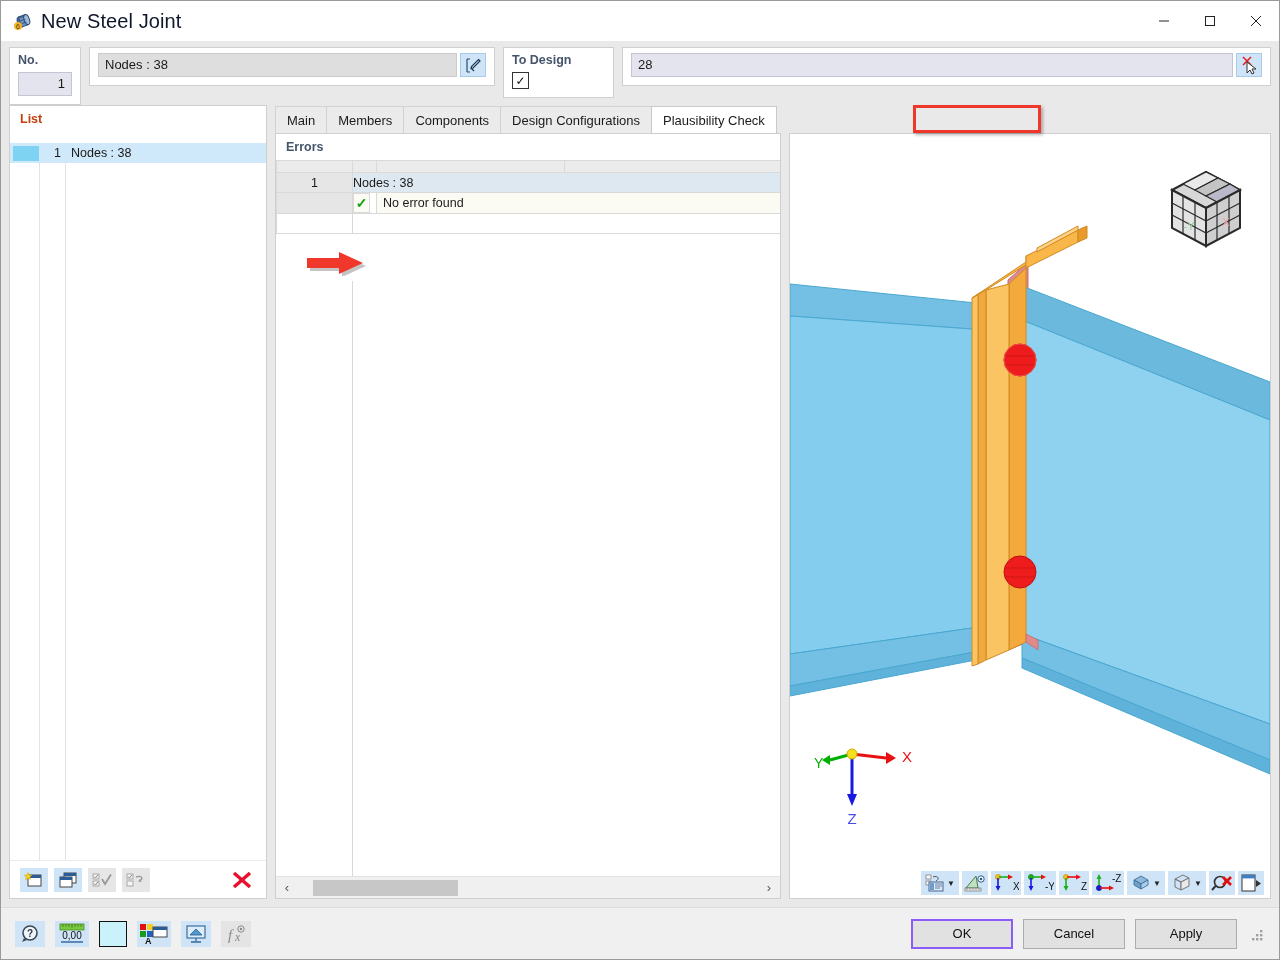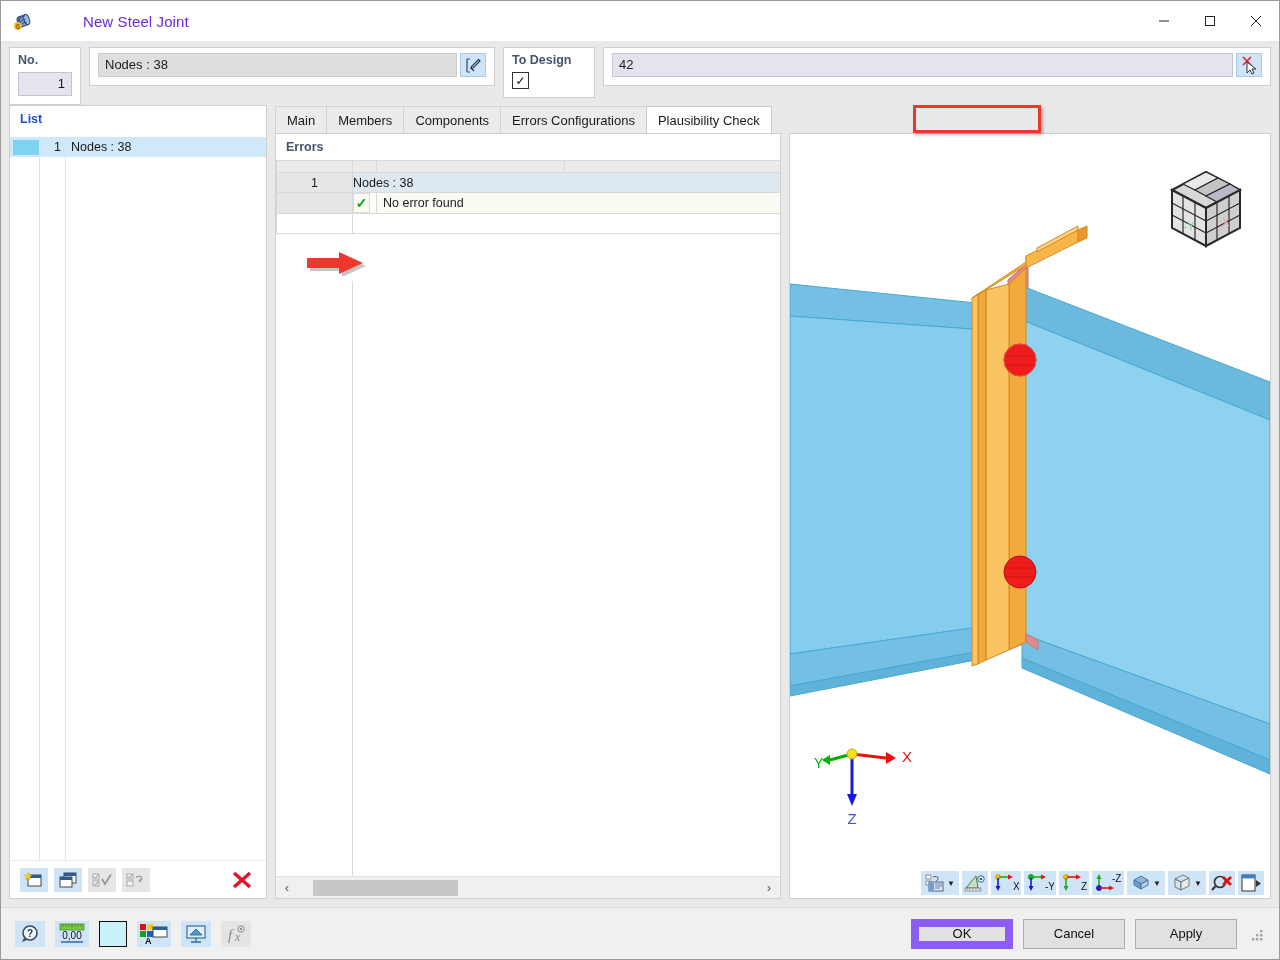--- a/index.html
+++ b/index.html
@@ -24,21 +24,21 @@
   .titlebar {
     height: 40px; background: #ffffff;
     display: flex; align-items: center;
     flex: 0 0 40px;
   }
   .title-icon {
     width: 20px; height: 20px; margin: 0 8px 0 12px;
     position: relative; flex: 0 0 auto;
   }
   .title-text {
-    font-size: 15px; color: #6d28d9; letter-spacing: .1px; margin-left: 42px;
+    font-size: 20px; color: #0f172a; letter-spacing: .1px;
   }
   .title-spacer { flex: 1 1 auto; }
   .win-btn {
     width: 46px; height: 40px;
     display: flex; align-items: center; justify-content: center;
     font-size: 14px; color: #222;
   }
 
   
   .toprow {
@@ -80,22 +80,22 @@
     flex: 1 1 auto; display: flex; padding: 0 8px 0 8px; gap: 8px;
     min-height: 0;
   }
   .leftpanel {
     width: 258px; flex: 0 0 258px;
     background: #fff; border: 1px solid #cfcfcf;
     display: flex; flex-direction: column;
     margin-bottom: 8px;
   }
   .list-header {
-    color: #1d4ed8; font-weight: bold; font-size: 12.5px;
-    padding: 6px 8px 11px 10px;
+    color: #c2410c; font-weight: bold; font-size: 12.5px;
+    padding: 6px 8px 17px 10px;
   }
   .list-body { flex: 1 1 auto; position: relative; }
   .list-col1 { position: absolute; left: 0; top: 0; bottom: 0; width: 30px; border-right: 1px solid #e3e3e3; }
   .list-col2 { position: absolute; left: 30px; top: 0; bottom: 0; width: 26px; border-right: 1px solid #e3e3e3; }
   .list-row {
     position: absolute; left: 0; right: 0; top: 0; height: 20px;
     background: #cfe8fa; display: flex; align-items: center;
   }
   .lr-swatch { width: 26px; height: 15px; background: #7ed3f2; margin-left: 3px; }
   .lr-no { width: 26px; text-align: right; padding-right: 4px; font-size: 12.5px; }
@@ -217,21 +217,21 @@
   }
   .bb-btn.dis { background: #e4e4e4; }
   .bb-btn.swatch { background: #c9f2fb; border: 1px solid #111; width: 28px; height: 26px; }
   .bb-spacer { flex: 1 1 auto; }
   .dlg-btn {
     width: 102px; height: 30px; background: #e1e1e1;
     border: 1px solid #adadad; font-size: 13px;
     display: flex; align-items: center; justify-content: center;
     color: #101010;
   }
-  .dlg-btn.primary { border: 8px solid #8b5cf6; }
+  .dlg-btn.primary { border: 2px solid #8b5cf6; }
   .grip { width: 14px; height: 14px; position: relative; margin-left: 4px; }
 
   
   .annot-arrow {
     position: absolute; left: 304px; top: 249px;
     width: 62px; height: 26px; z-index: 40; pointer-events: none;
   }
 </style>
 </head>
 <body>
@@ -286,28 +286,28 @@
         <div class="iconbtn">
           <svg width="17" height="17" viewBox="0 0 17 17">
             <path d="M2 2 L5 2 M2 2 L2 15 M2 15 L5 15" stroke="#2b4f72" stroke-width="1.2" fill="none"></path>
             <path d="M13.5 2.5 L15 4 L8 11 L6 11.5 L6.5 9.5 Z" fill="none" stroke="#1c3a58" stroke-width="1.2"></path>
             <line x1="6.2" y1="11.3" x2="9" y2="14" stroke="#1c3a58" stroke-width="1.2"></line>
           </svg>
         </div>
       </div>
     </div>
 
-    <div class="group" style="width:92px;">
+    <div class="group" style="width:111px;">
       <div class="group-label">To Design</div>
       <div class="chk">✓</div>
     </div>
 
     <div class="group" style="flex:1 1 auto;">
       <div class="field-row">
-        <div class="field" style="flex:1 1 auto;">42</div>
+        <div class="field" style="flex:1 1 auto;">28</div>
         <div class="iconbtn">
           <svg width="20" height="20" viewBox="0 0 20 20">
             <line x1="4" y1="2" x2="12" y2="10" stroke="#e02020" stroke-width="1.6"></line>
             <line x1="12" y1="2" x2="4" y2="10" stroke="#e02020" stroke-width="1.6"></line>
             <path d="M8 7 L8 18 L11 15 L13 19 L15 18 L13 14 L17 14 Z" fill="#fff" stroke="#333" stroke-width="1"></path>
           </svg>
         </div>
       </div>
     </div>
   </div>
@@ -368,21 +368,21 @@
         </div>
       </div>
     </div>
 
     <div class="rightside">
 
       <div class="tabs">
         <div class="tab">Main</div>
         <div class="tab">Members</div>
         <div class="tab">Components</div>
-        <div class="tab">Errors Configurations</div>
+        <div class="tab">Design Configurations</div>
         <div class="tab active">Plausibility Check</div>
         <div class="tab-hl"></div>
       </div>
 
       <div class="panes">
 
         <div class="errpane">
           <div class="err-title">Errors</div>
           <div class="tblwrap">
             <table class="errtbl">

